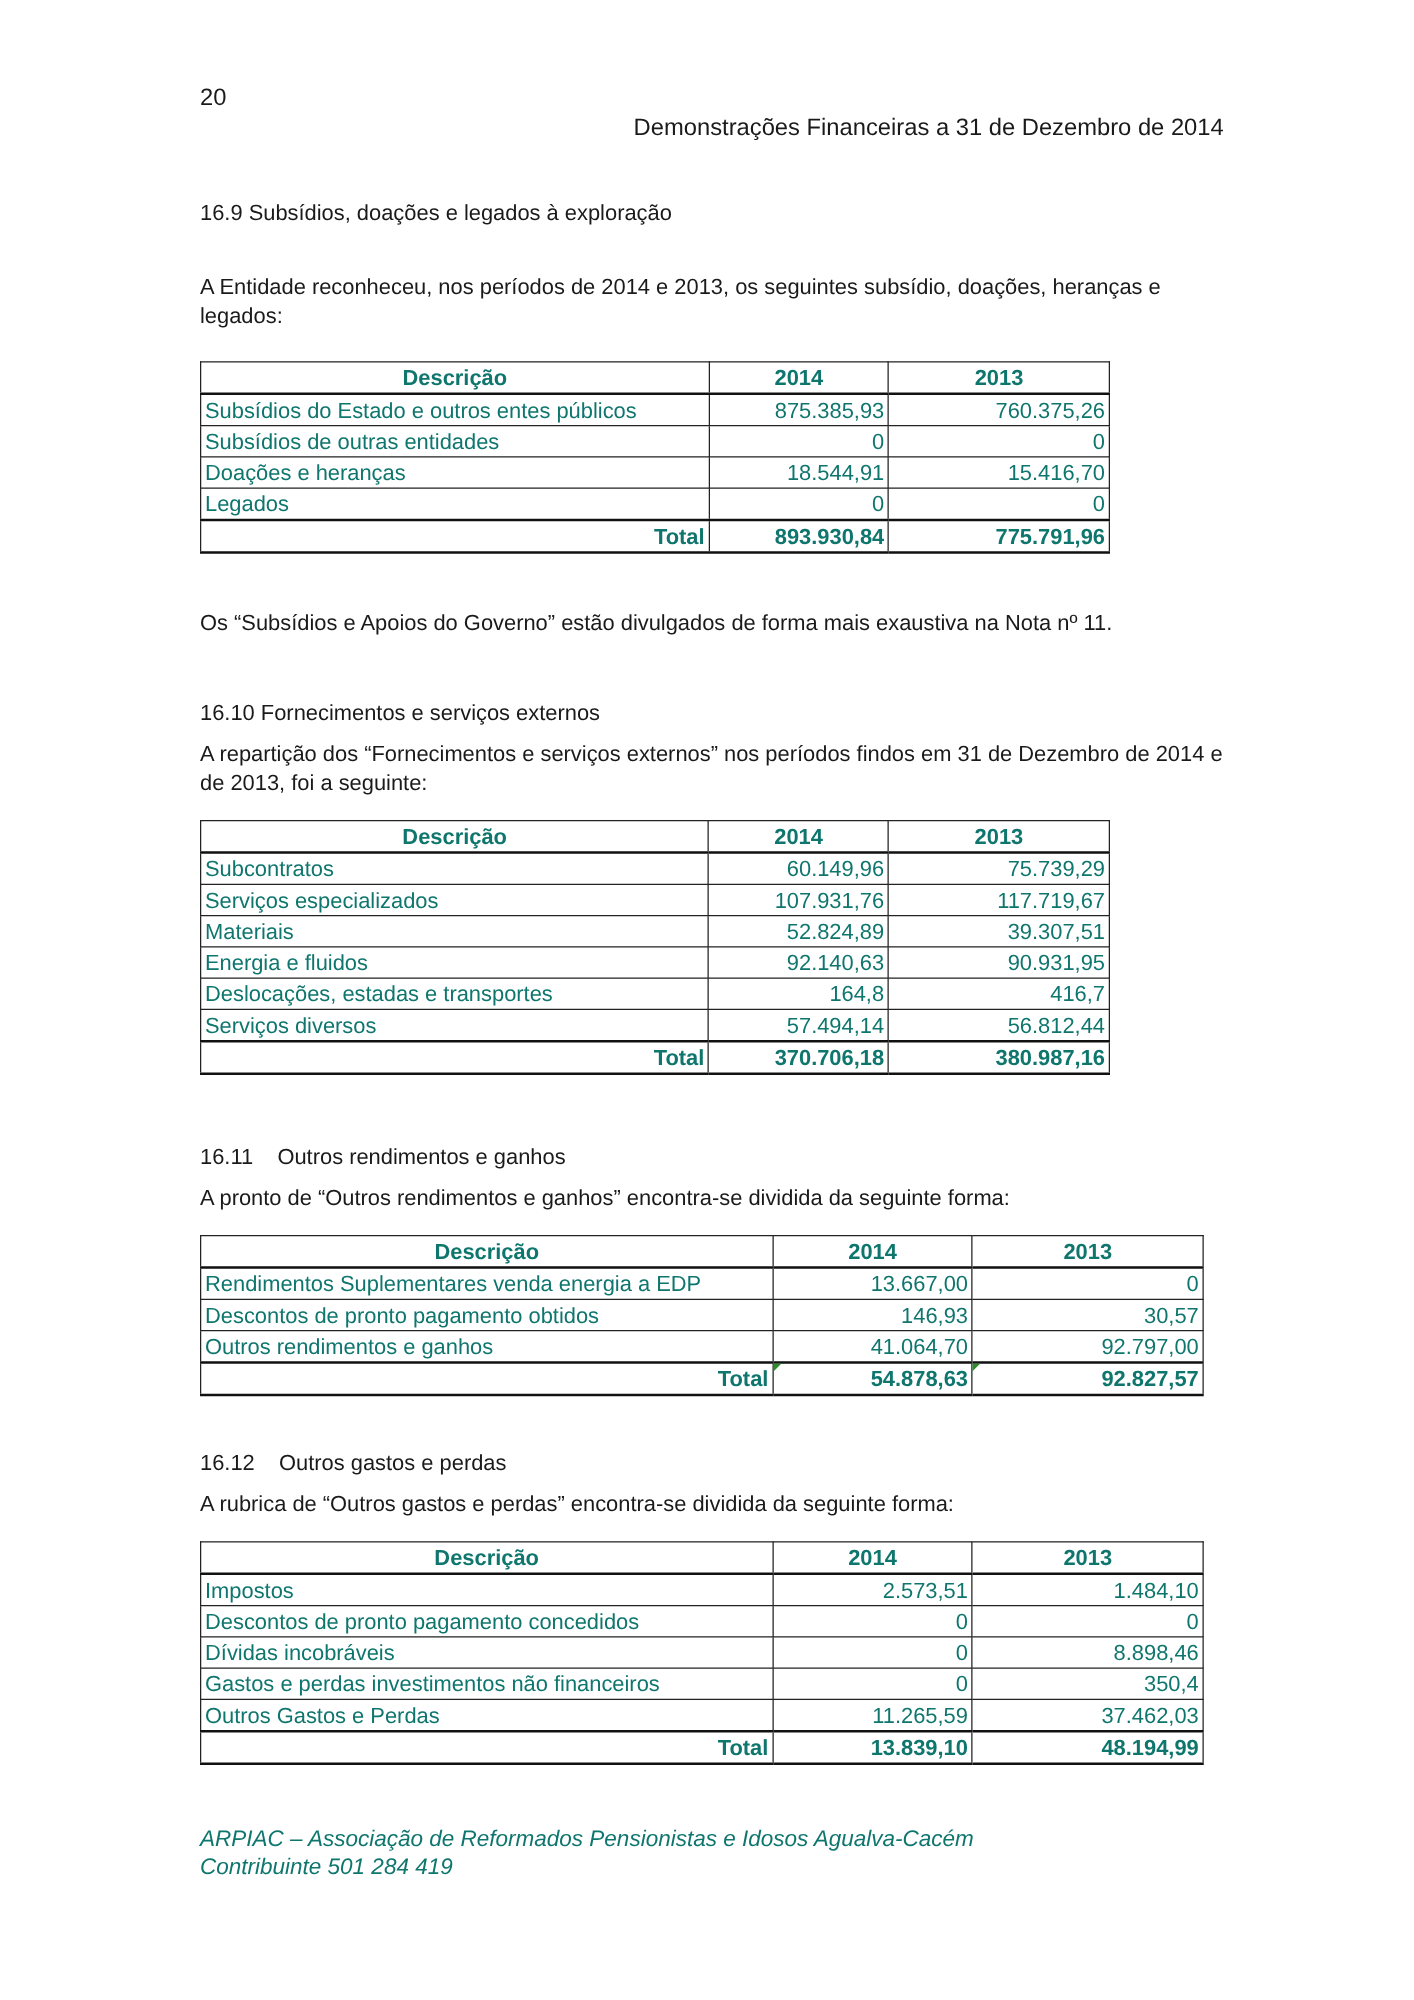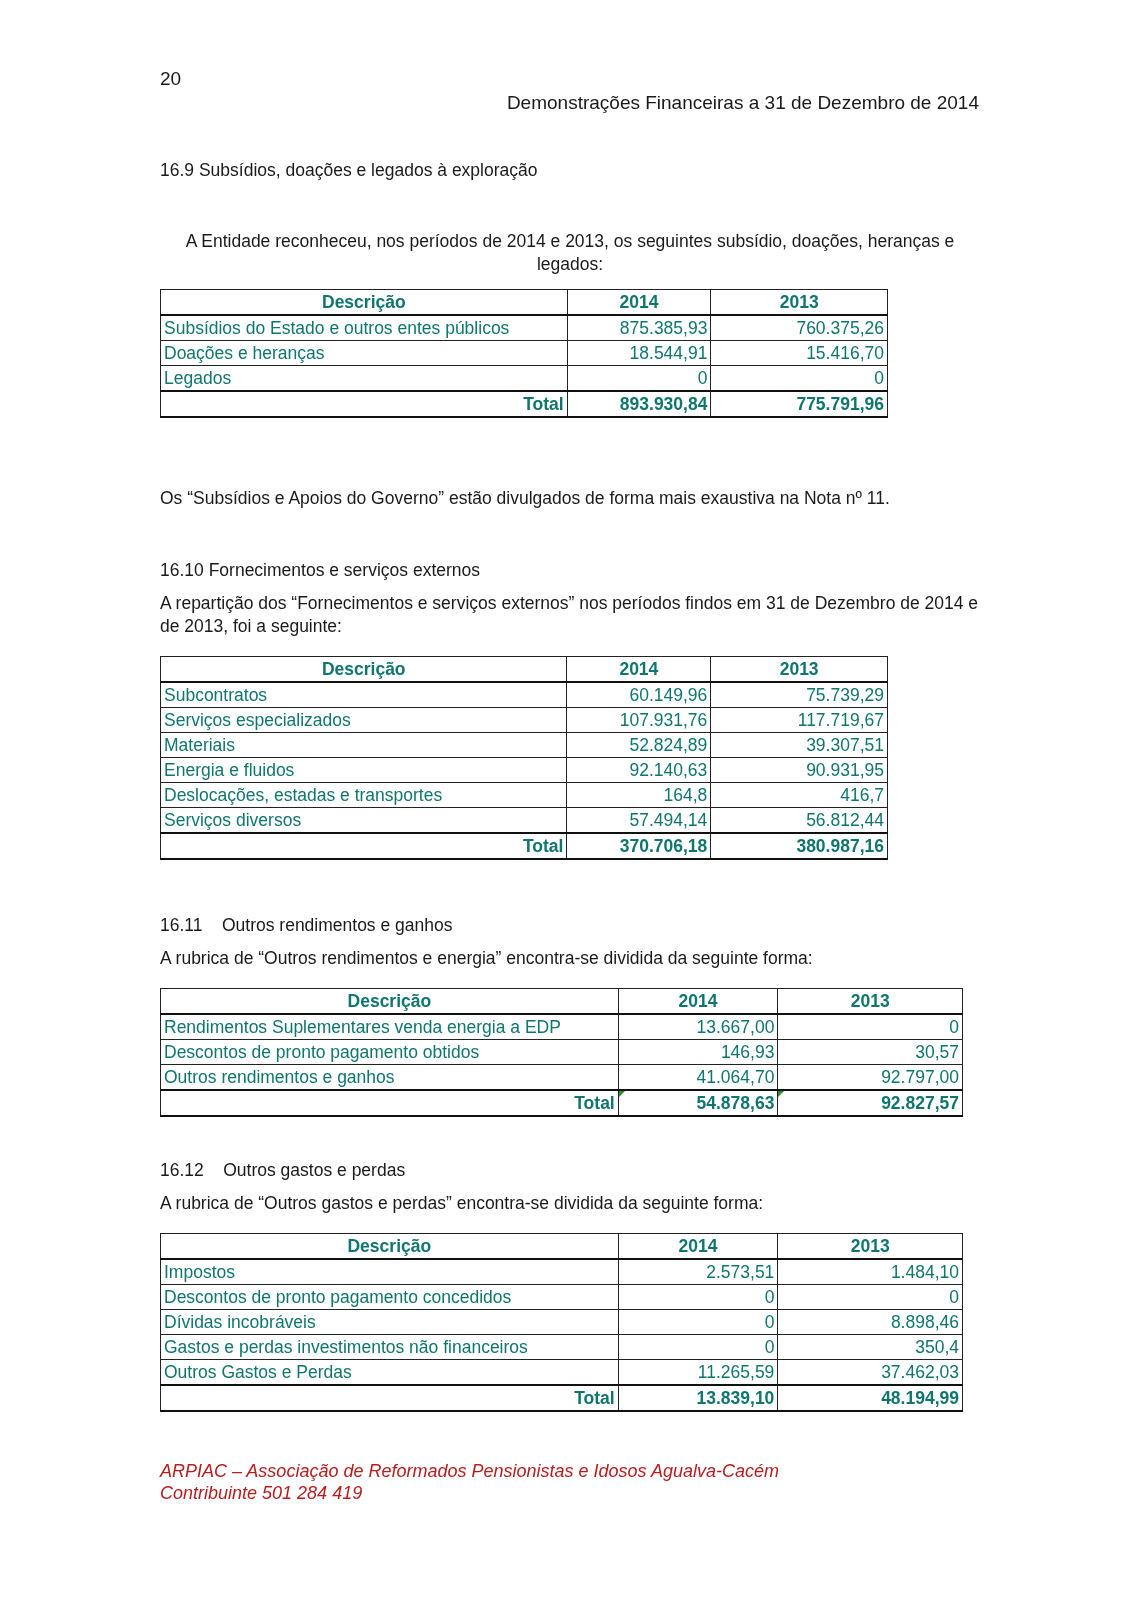--- a/index.html
+++ b/index.html
@@ -22,48 +22,53 @@
   }
   table.fin th { font-weight: bold; text-align: center; border-bottom: 2px solid #111; }
   table.fin td.num { text-align: right; }
   table.fin tr.total td { font-weight: bold; text-align: right; border-top: 2px solid #111; border-bottom: 2px solid #111; padding-left: 12px; }
   table.fin tr.total td.lbl { border-left: 1.5px solid #222; }
   .green-mark { position: relative; }
   .green-mark::before {
     content: ""; position: absolute; left: 0; top: 0;
     border-top: 6px solid #2e8b2e; border-right: 6px solid transparent;
   }
-  .footer { left: 160px; font-style: italic; color: #b91c1c; font-size: 18px; line-height: 22px; }
+  .footer { left: 160px; font-style: italic; color: #0f766e; font-size: 18px; line-height: 22px; }
 </style>
 </head>
 <body>
 
 <div class="abs page-num">20</div>
 <div class="abs doc-title">Demonstrações Financeiras a 31 de Dezembro de 2014</div>
 
 <div class="abs h2" style="top:160px;">16.9 Subsídios, doações e legados à exploração</div>
-<div class="abs p" style="top:230px;text-align:center;">A Entidade reconheceu, nos períodos de 2014 e 2013, os seguintes subsídio, doações, heranças e legados:</div>
+<div class="abs p" style="top:218px;">A Entidade reconheceu, nos períodos de 2014 e 2013, os seguintes subsídio, doações, heranças e legados:</div>
 <table class="fin" style="top:289px; width:728px;">
   <colgroup>
       <col style="width:407px">
       <col style="width:144px">
       <col style="width:177px">
     </colgroup>
   <tbody>
       <tr>
     <th>Descrição</th>
     <th>2014</th>
     <th>2013</th>
   </tr>
   <tr>
     <td>Subsídios do Estado e outros entes públicos</td>
     <td class="num">875.385,93</td>
     <td class="num">760.375,26</td>
   </tr>
   <tr>
+    <td>Subsídios de outras entidades</td>
+    <td class="num">0</td>
+    <td class="num">0</td>
+  </tr>
+  <tr>
     <td>Doações e heranças</td>
     <td class="num">18.544,91</td>
     <td class="num">15.416,70</td>
   </tr>
   <tr>
     <td>Legados</td>
     <td class="num">0</td>
     <td class="num">0</td>
   </tr>
   <tr class="total">
@@ -121,21 +126,21 @@
   </tr>
   <tr class="total">
     <td class="lbl">Total</td>
     <td>370.706,18</td>
     <td>380.987,16</td>
   </tr>
 </tbody>
   </table>
 
 <div class="abs h2" style="top:915px; white-space:pre;">16.11    Outros rendimentos e ganhos</div>
-<div class="abs p" style="top:947px;">A rubrica de “Outros rendimentos e energia” encontra-se dividida da seguinte forma:</div>
+<div class="abs p" style="top:947px;">A pronto de “Outros rendimentos e ganhos” encontra-se dividida da seguinte forma:</div>
 <table class="fin" style="top:988px; width:803px;">
   <colgroup>
       <col style="width:458px">
       <col style="width:160px">
       <col style="width:185px">
     </colgroup>
   <tbody>
       <tr>
     <th>Descrição</th>
     <th>2014</th>

